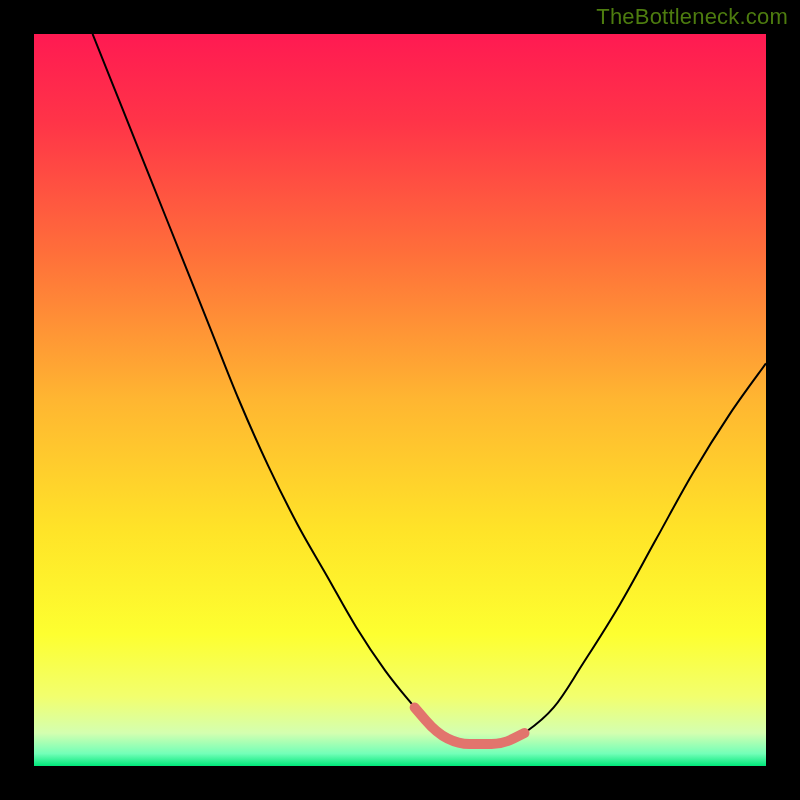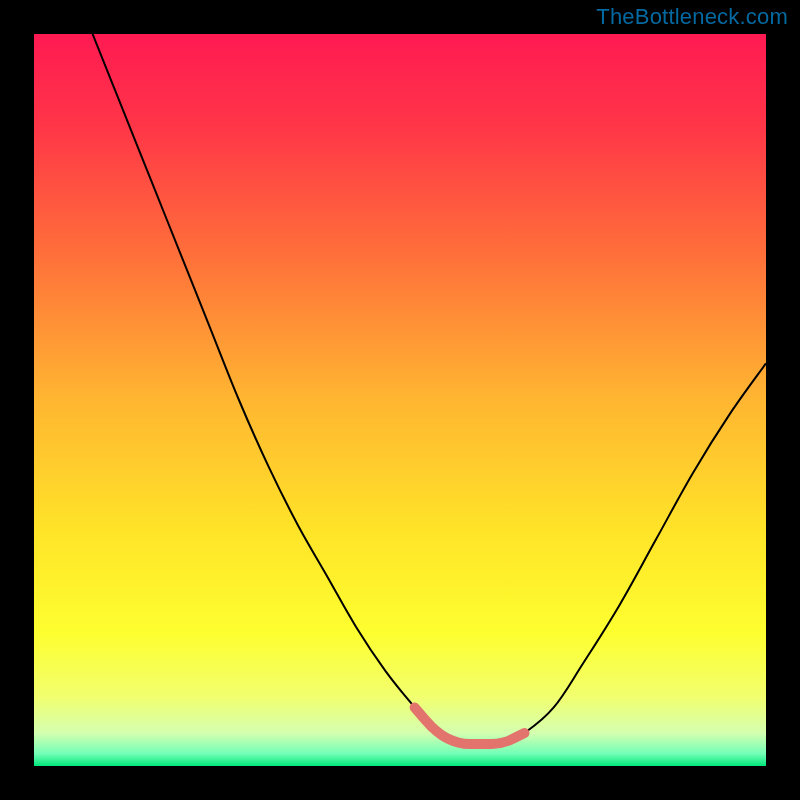--- a/index.html
+++ b/index.html
@@ -14,21 +14,21 @@
   .frame {
     position: relative;
     width: 800px;
     height: 800px;
     background: #000;
   }
   .watermark {
     position: absolute;
     top: 4px;
     right: 12px;
-    color: #0369a1;
+    color: #4d7c0f;
     font-size: 22px;
     font-weight: 500;
     letter-spacing: 0.2px;
     user-select: none;
   }
   .plot {
     position: absolute;
     left: 34px;
     top: 34px;
     width: 732px;

